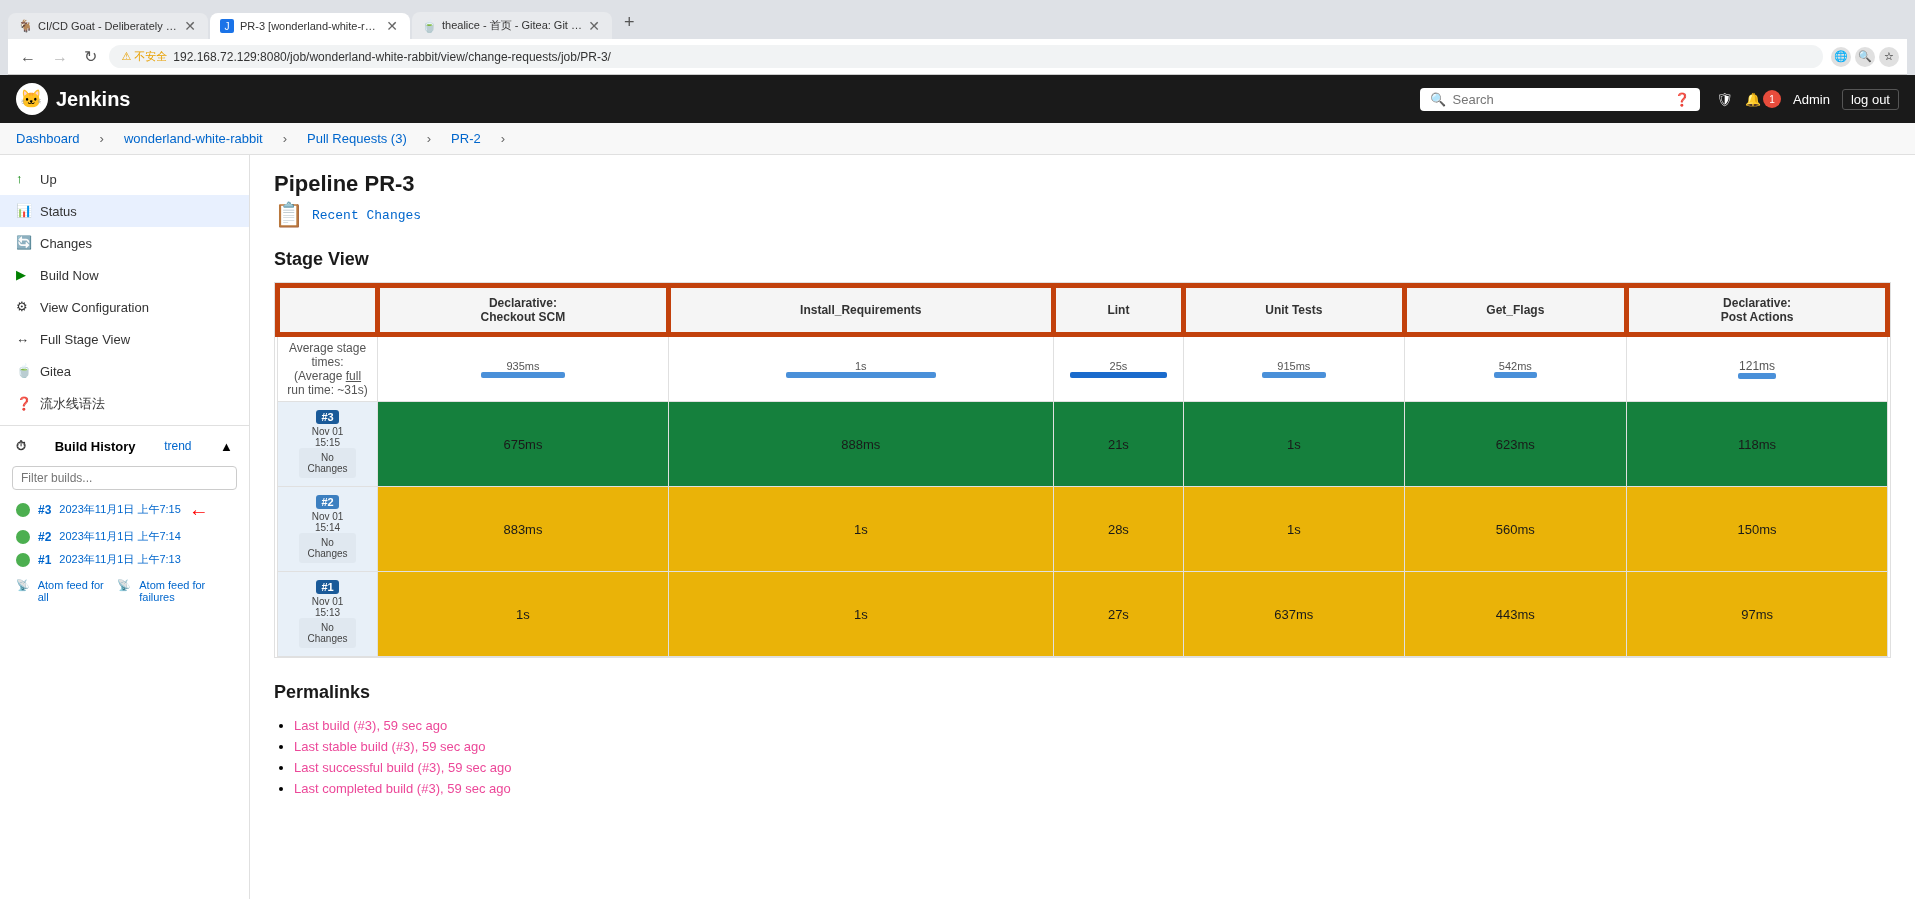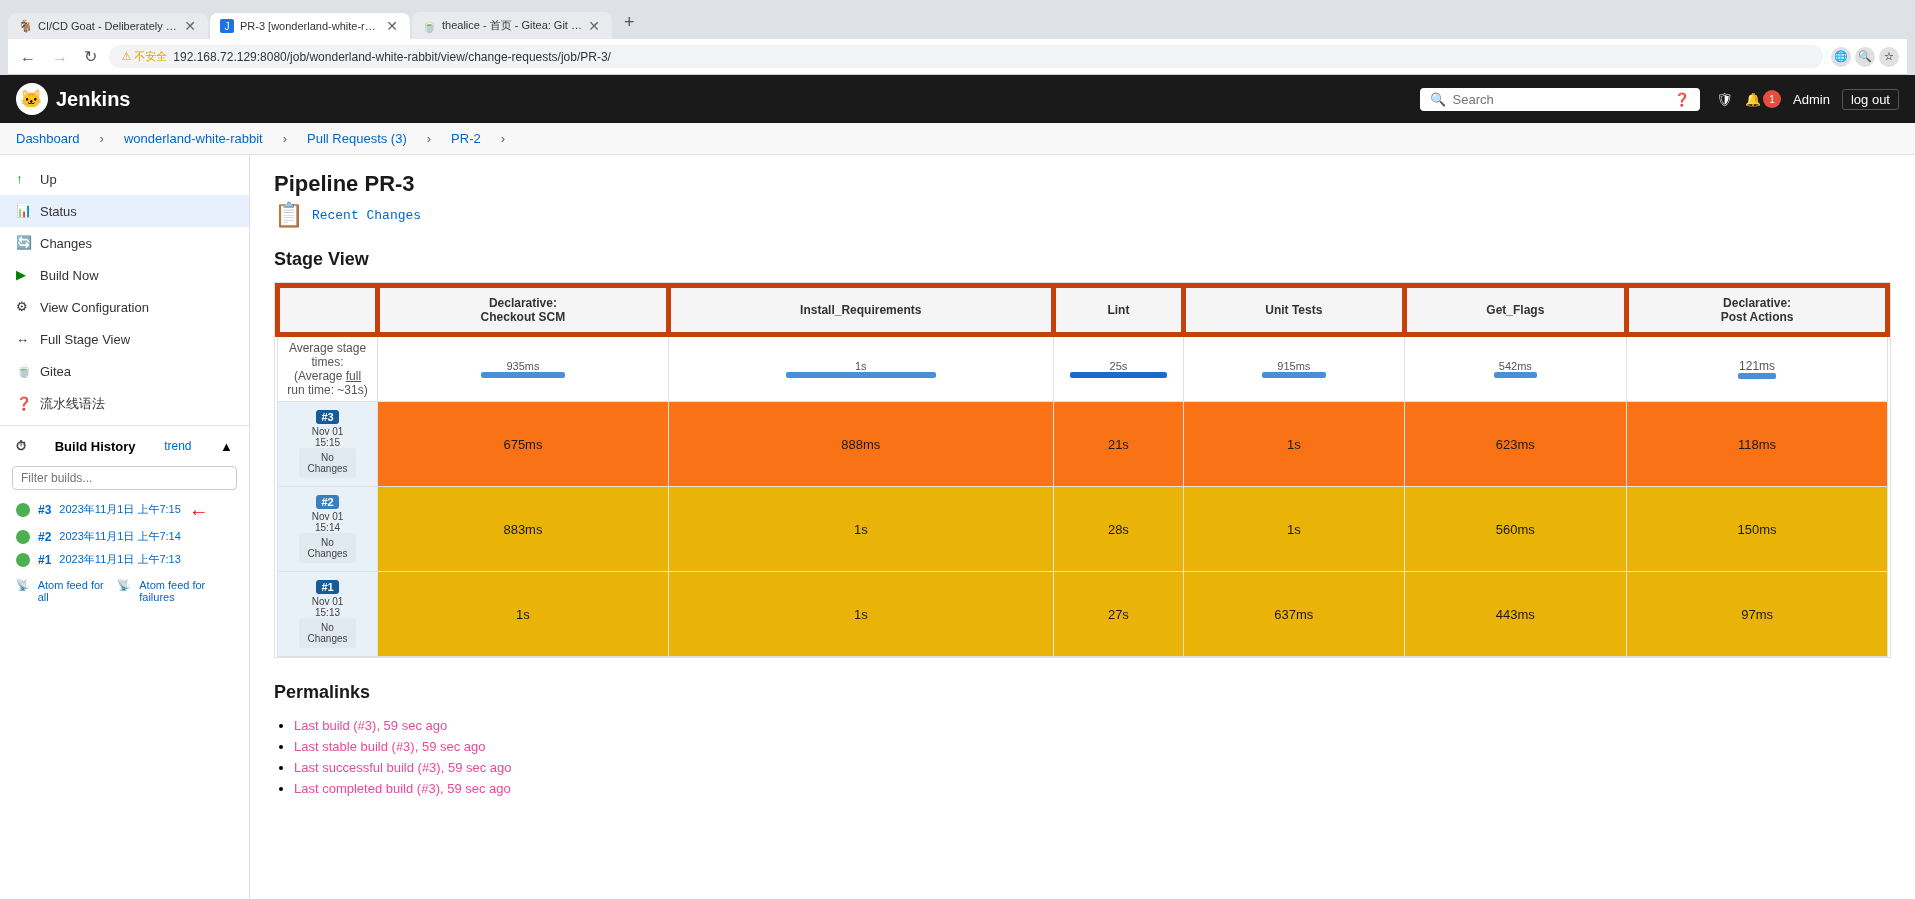--- a/index.html
+++ b/index.html
@@ -347,21 +347,21 @@
     .no-changes-box {
       background: #e0e8f0;
       color: #444;
       font-size: 10px;
       padding: 4px 8px;
       border-radius: 3px;
       display: inline-block;
     }
 
     .stage-cell {
-      background: #f97316;
+      background: #15803d;
       padding: 12px 8px;
       font-size: 13px;
       color: #1a1a1a;
     }
     .stage-cell.light-green { background: #eab308; }
 
     
     .permalinks-section { margin-top: 16px; }
     .permalinks-list { list-style: disc; padding-left: 20px; }
     .permalinks-list li { padding: 3px 0; }

